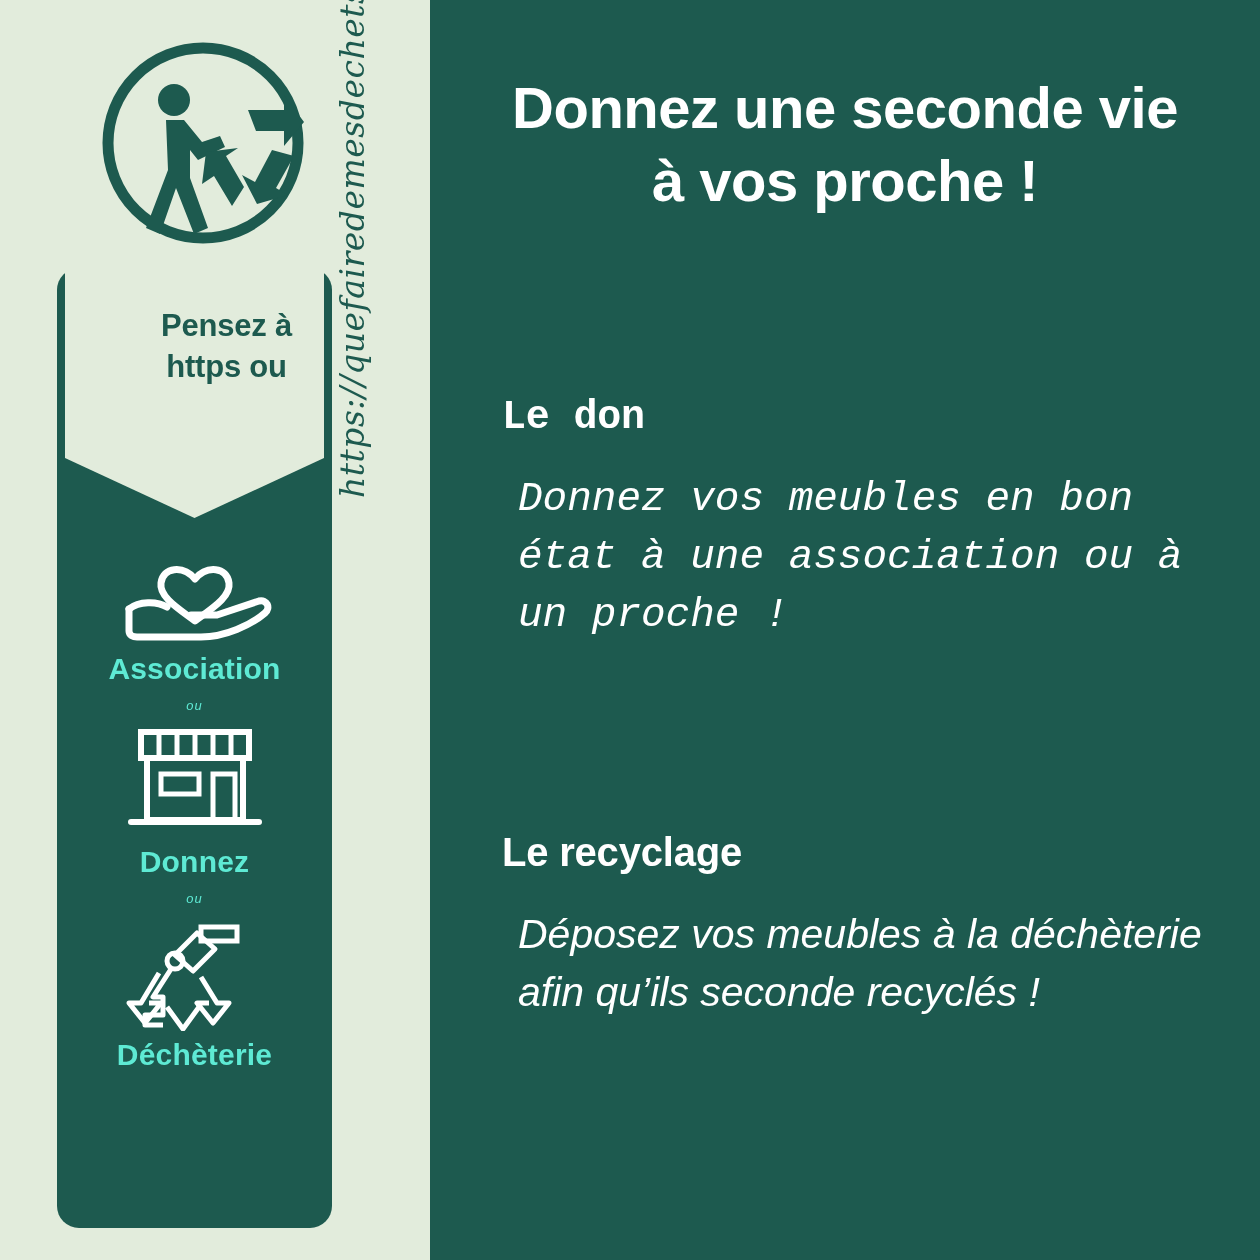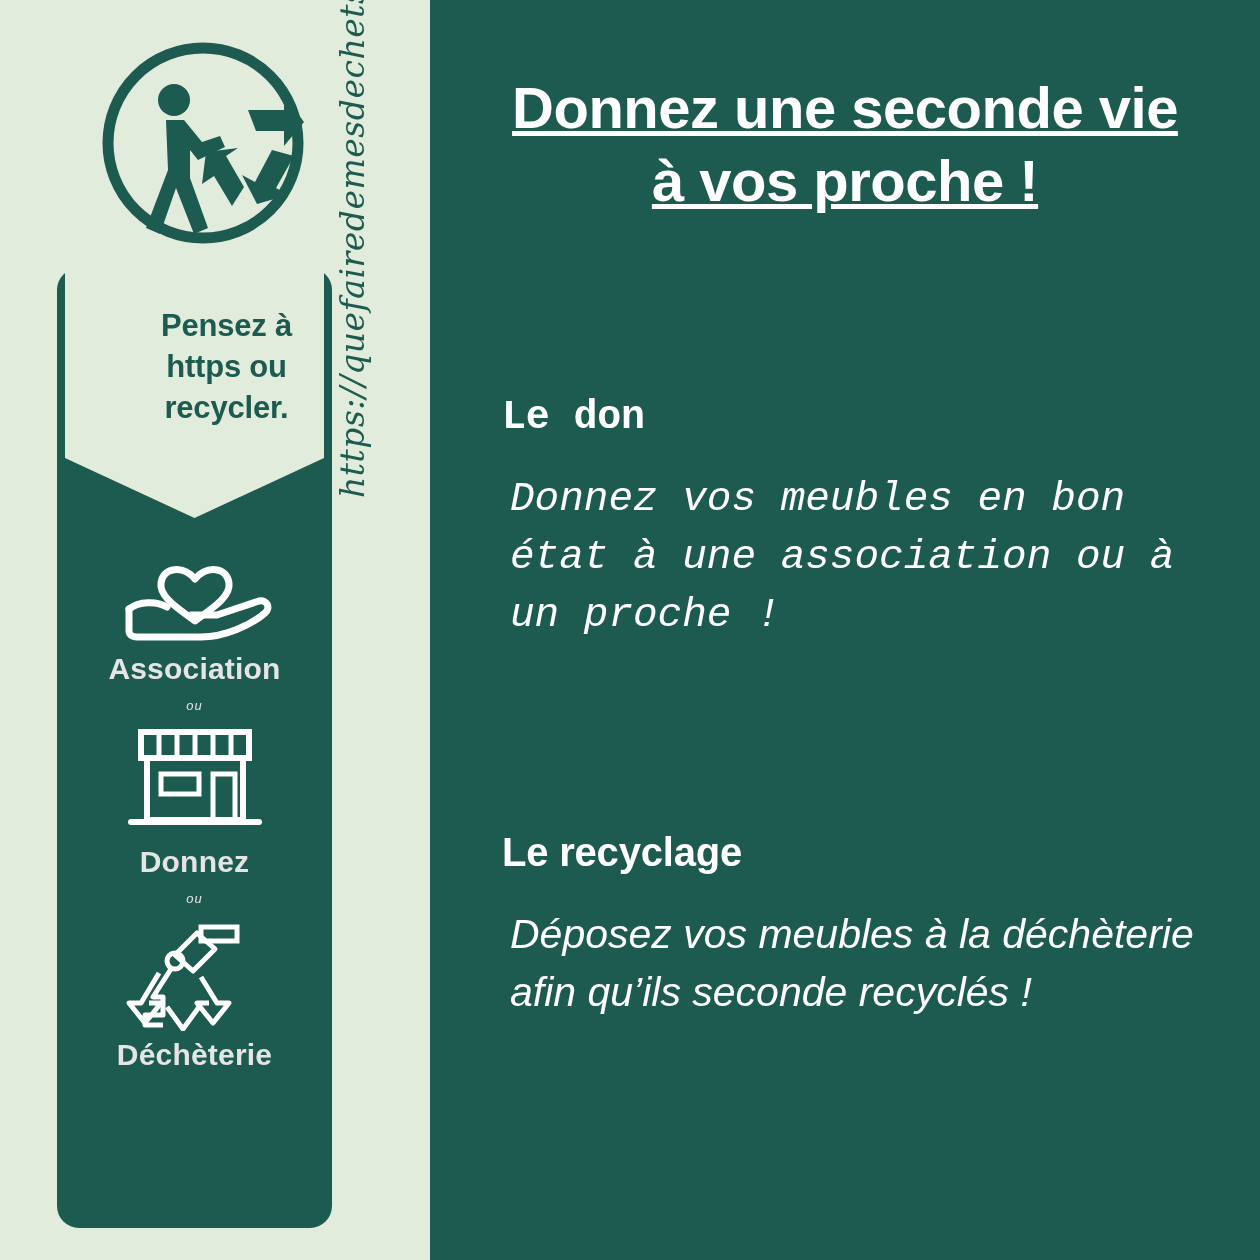--- a/index.html
+++ b/index.html
@@ -75,21 +75,21 @@
     letter-spacing: -0.2px;
     padding-left: 32px;
   }
 
   
   .stack {
     position: absolute;
     left: 0;
     top: 262px;
     width: 275px;
-    color: #e5e5e5;
+    color: #5eead4;
     text-align: center;
   }
   .stack-item {
     width: 275px;
     text-align: center;
   }
   .stack-icon {
     height: 110px;
     display: flex;
     align-items: center;
@@ -135,40 +135,39 @@
   .headline {
     position: absolute;
     left: 30px;
     top: 72px;
     width: 770px;
     text-align: center;
     font-size: 58px;
     line-height: 1.25;
     font-weight: bold;
     letter-spacing: -0.5px;
-    text-decoration: underline;
   }
   .section {
     position: absolute;
     left: 72px;
     width: 720px;
   }
   .section-1 { top: 395px; font-family: Liberation Mono, monospace; }
   .section-2 { top: 830px; }
   .section-title {
     font-size: 40px;
     font-weight: bold;
     margin: 0 0 30px 0;
     letter-spacing: -0.2px;
   }
   .section-body {
     font-size: 41px;
     font-style: italic;
     line-height: 1.42;
-    margin: 8px;
+    margin: 16px;
     max-width: 700px;
   }
 </style>
 </head>
 <body>
 
 <div class="poster">
 
   <div class="left-panel">
 
@@ -190,21 +189,20 @@
 
       <div class="banner">
         <div class="banner-bg">
           <svg viewBox="0 0 275 250" width="275" height="250" preserveAspectRatio="none" aria-hidden="true">
             <path d="M8 0 L267 0 L267 190 L137.5 250 L8 190 Z" fill="#e2ecdc"></path>
           </svg>
         </div>
         <div class="banner-text">
           <div>Pensez à</div>
           <div>https ou</div>
-          <div>recycler.</div>
         </div>
       </div>
 
       <div class="stack">
 
         <div class="stack-item">
           <div class="stack-icon">
             <svg viewBox="0 0 180 120" width="180" height="120" aria-hidden="true">
               <path d="M90 54 C78 40 58 42 56 58 C54 72 74 84 90 96 C106 84 126 72 124 58 C122 42 102 40 90 54 Z" fill="none" stroke="#ffffff" stroke-width="7" stroke-linejoin="round"></path>
               <path d="M24 84 L24 106 C24 110 28 112 32 112 L96 112 C120 112 146 100 160 88 C166 83 162 74 154 76 L112 90 L86 90" fill="none" stroke="#ffffff" stroke-width="7" stroke-linecap="round" stroke-linejoin="round"></path>

